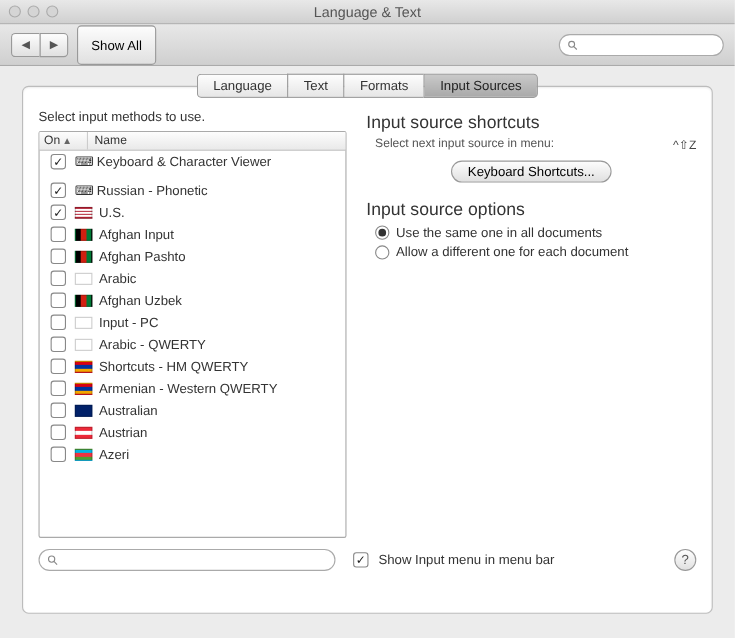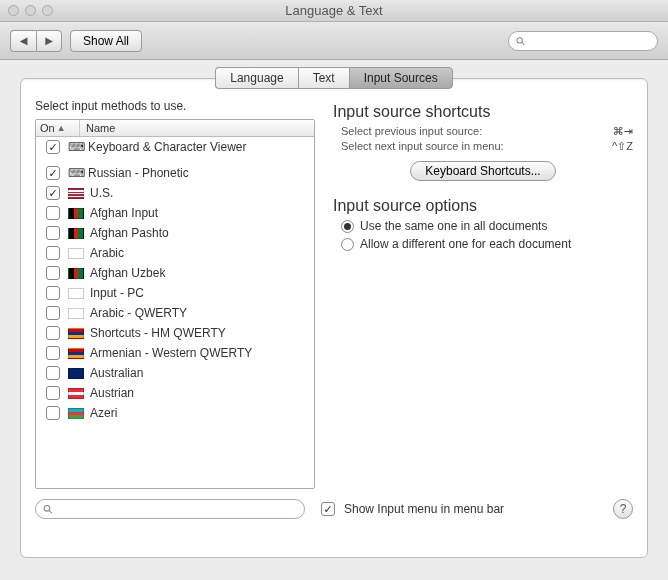--- a/index.html
+++ b/index.html
@@ -10,21 +10,21 @@
 .traffic { position:absolute; left:8px; top:5px; display:flex; gap:6px; }
 .traffic span { width:11px; height:11px; border-radius:50%; background:#d5d5d5; border:1px solid #aaa; }
 .title { margin:0 auto; font-size:13px; color:#555; }
 
 
 .toolbar { height:38px; background: linear-gradient(#e8e8e8,#cfcfcf); border-bottom:1px solid #aaa; display:flex; align-items:center; padding:0 10px; gap:8px; }
 .navpair { display:flex; }
 .navbtn { width:26px; height:22px; background:linear-gradient(#fdfdfd,#e0e0e0); border:1px solid #999; display:flex; align-items:center; justify-content:center; }
 .navbtn:first-child { border-radius:4px 0 0 4px; border-right:none; }
 .navbtn:last-child { border-radius:0 4px 4px 0; }
-.toolbtn { height:22px; padding:0 12px; background:linear-gradient(#fdfdfd,#e0e0e0); border:1px solid #999; border-radius:4px; font-size:12px; }
+.toolbtn { height:36px; padding:0 12px; background:linear-gradient(#fdfdfd,#e0e0e0); border:1px solid #999; border-radius:4px; font-size:12px; }
 .searchbox { margin-left:auto; width:150px; height:20px; border:1px solid #aaa; border-radius:10px; background:#fff; display:flex; align-items:center; padding:0 6px; gap:4px; }
 .searchbox input { border:none; outline:none; width:100%; font-size:11px; background:transparent; }
 .mag { width:12px; height:12px; }
 
 
 .content { padding:18px 20px 10px; }
 .panel { background:#fff; border:1px solid #bcbcbc; border-radius:6px; min-height:480px; position:relative; padding:10px 14px 14px; box-shadow: 0 1px 2px rgba(0,0,0,.08) inset; }
 
 
 .tabs { display:flex; justify-content:center; margin-top:-22px; margin-bottom:10px; }
@@ -105,20 +105,21 @@
     <input placeholder="" style="">
   </div>
 </div>
 
 <div class="content">
   <div class="panel">
 
     <div class="tabs">
       <div class="tab">Language</div>
       <div class="tab">Text</div>
+      <div class="tab">Formats</div>
       <div class="tab active">Input Sources</div>
     </div>
 
     <div class="split">
       <div class="left">
         <div class="instruct">Select input methods to use.</div>
         <div class="listwrap">
           <div class="listhead">
             <div class="colOn">
                 <span>On</span>
@@ -197,24 +198,20 @@
                 <span class="chkbox"></span>
                 <span class="flag" style="background: linear-gradient(rgb(0, 181, 226) 0px, rgb(0, 181, 226) 33%, rgb(239, 51, 64) 33%, rgb(239, 51, 64) 66%, rgb(80, 158, 47) 66%);"></span>
                 <span>Azeri</span>
               </div>
             </div>
         </div>
       </div>
 
       <div class="right">
         <div class="section-title">Input source shortcuts</div>
-        <div class="shortcutrow">
-          <span class="lbl">Select previous input source:</span>
-          <span class="key">⌘⇥</span>
-        </div>
         <div class="shortcutrow">
           <span class="lbl">Select next input source in menu:</span>
           <span class="key">^⇧Z</span>
         </div>
         <button class="shortcutbtn">Keyboard Shortcuts...</button>
 
         <div class="section-title">Input source options</div>
         <div class="radgroup">
           <div class="radrow">
             <span class="radio sel"></span>

